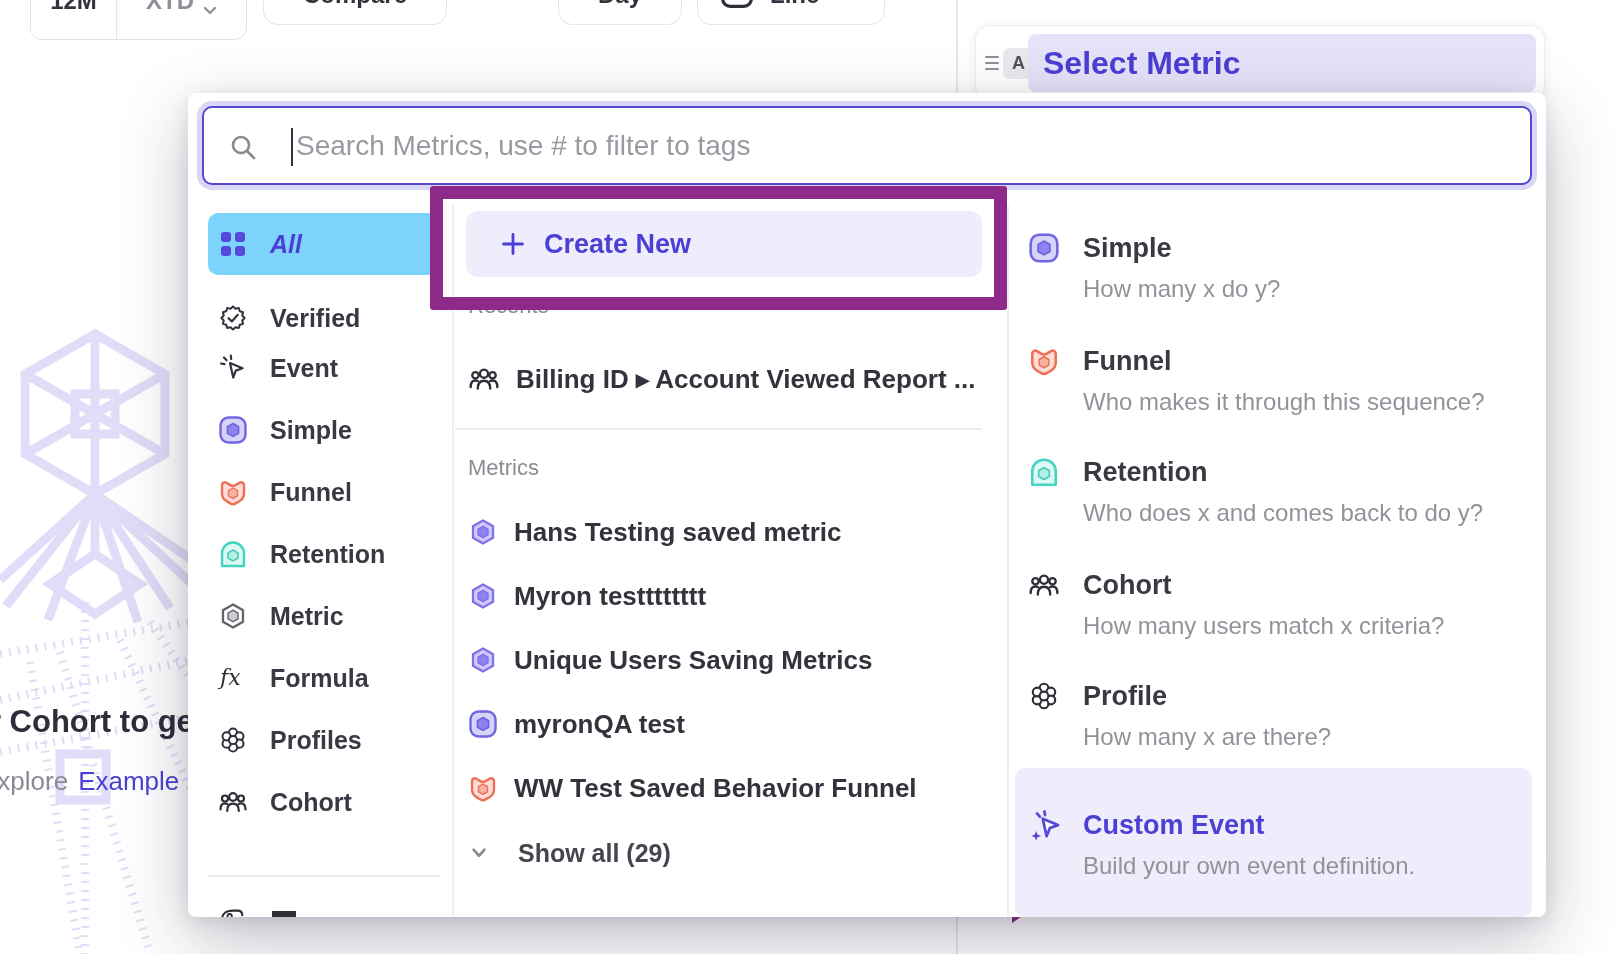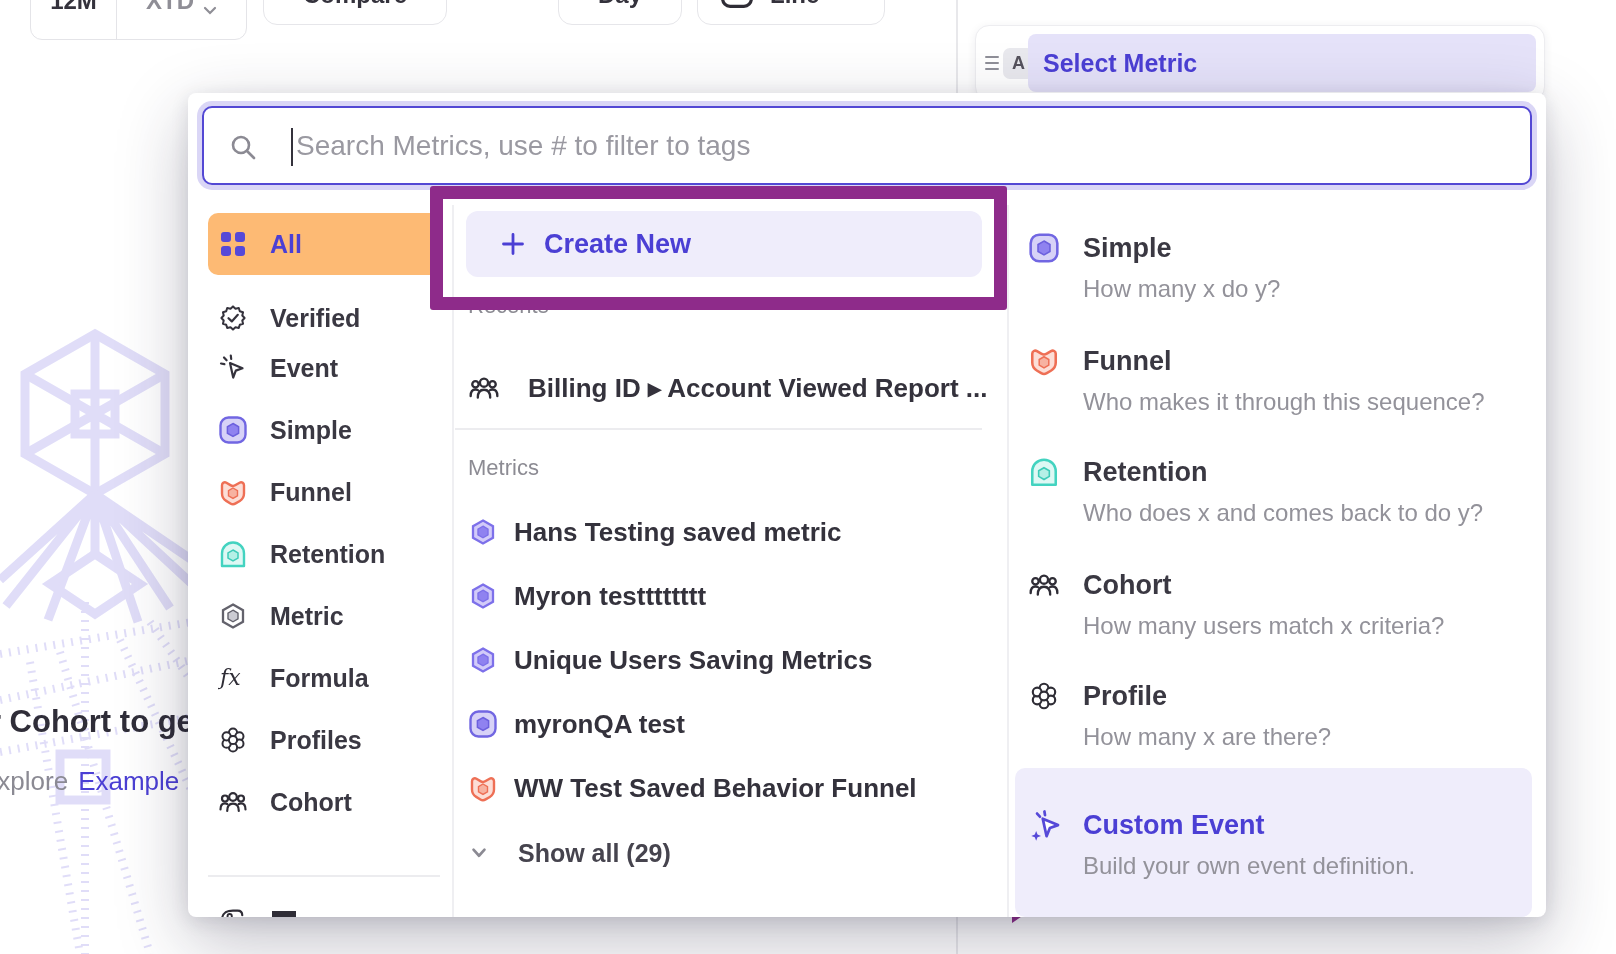--- a/index.html
+++ b/index.html
@@ -20,21 +20,21 @@
   .btn-day{left:558px;top:-55px;width:124px;height:80px;}
   .btn-line{left:697px;top:-55px;width:188px;height:80px;justify-content:flex-start;padding-left:22px;gap:16px;}
 
   
   .vdiv-page{left:956px;top:0;width:1.5px;height:954px;background:#e8e8eb;z-index:0;}
   .sm-card{left:975px;top:25px;width:570px;height:76px;background:#fff;border:1.5px solid #ededf0;
            border-radius:14px;box-shadow:0 2px 10px rgba(30,30,50,.07);z-index:2;box-sizing:border-box;}
   .sm-badge{left:27px;top:22px;width:31px;height:31px;background:#e9e9ee;border-radius:7px;display:flex;
             align-items:center;justify-content:center;font-size:18px;font-weight:700;color:#55525c;}
   .sm-pill{left:52px;top:8px;right:8px;height:58px;background:#e5e2f9;border-radius:8px;display:flex;
-           align-items:center;padding-left:15px;font-size:25px;font-weight:700;color:#4b3fd4;}
+           align-items:center;padding-left:15px;font-size:32px;font-weight:700;color:#4b3fd4;}
 
   
   .bg-headline{left:-30px;top:704px;font-size:31px;font-weight:700;color:#2f2d38;white-space:nowrap;z-index:1;}
   .bg-explore{left:-20px;top:766px;font-size:26px;white-space:nowrap;z-index:1;color:#8b8a93;}
   .bg-explore .lnk{color:#4b3fd4;margin-left:10px;}
 
   
   .modal{left:188px;top:93px;width:1358px;height:824px;background:#fff;border-radius:8px;z-index:10;
          box-shadow:0 24px 70px rgba(35,32,60,.28),0 4px 18px rgba(35,32,60,.12);overflow:hidden;}
   .search-wrap{left:14px;top:13px;width:1330px;height:79px;border:2.5px solid #5348d4;border-radius:10px;
@@ -44,21 +44,21 @@
   .search-input::placeholder{color:#9a99a1;}
   .caret{left:87px;top:20px;width:2px;height:38px;background:#34323c;}
 
   .col-div{width:1.5px;background:#efeff2;top:112px;bottom:0;}
   .cd1{left:264px;} .cd2{left:819px;}
 
   
   .sb-item{left:20px;width:232px;height:62px;display:flex;align-items:center;border-radius:10px;}
   .sb-item .ic{width:30px;height:30px;margin-left:10px;flex:none;}
   .sb-item .lb{margin-left:22px;font-size:25px;font-weight:700;color:#3a3842;white-space:nowrap;}
-  .sb-item.sel{background:#fdba74;}
+  .sb-item.sel{background:#7dd3fc;font-style:italic;}
   .sb-item.sel .lb{color:#4b3fd4;}
   .sb-div{left:20px;top:782px;width:232px;height:1.5px;background:#ececef;}
   .t-frag{left:84px;top:818px;width:24px;height:6px;background:#2f2d36;}
 
   
   .create-btn{left:278px;top:118px;width:516px;height:66px;background:#efedfb;border-radius:12px;
               display:flex;align-items:center;}
   .create-btn .plus{width:30px;height:30px;margin-left:32px;flex:none;}
   .create-btn .lb{margin-left:16px;font-size:27px;font-weight:700;color:#4b3fd4;}
   .sec-label{font-size:22px;font-weight:400;color:#8c8b93;}
@@ -257,21 +257,21 @@
 
     <div class="abs create-btn">
       <svg class="plus" viewBox="0 0 30 30">
         <path d="M15,5.5 V24.5 M5.5,15 H24.5" stroke="#4b3fd4" stroke-width="2.8" stroke-linecap="round"></path>
       </svg>
       <span class="lb">Create New</span>
     </div>
 
     <div class="abs sec-label" style="left:280px;top:200px;">Recents</div>
 
-    <div class="abs mid-row" style="top:267px;gap:12px;">
+    <div class="abs mid-row" style="top:258px;">
       <svg class="ic" width="32" height="32" viewBox="0 0 30 30">
         <g stroke="#2f2d36" stroke-width="2.2" fill="none" stroke-linecap="round">
           <circle cx="7" cy="11.5" r="3"></circle>
             <circle cx="23" cy="11.5" r="3"></circle>
             <circle cx="15" cy="10" r="3.8"></circle>
           <path d="M9.2,24 C9.2,18.8 11.6,16.6 15,16.6 C18.4,16.6 20.8,18.8 20.8,24"></path>
           <path d="M2.5,22.5 C2.5,18.3 4.3,16.4 7,16.4 C7.9,16.4 8.7,16.6 9.3,17"></path>
           <path d="M27.5,22.5 C27.5,18.3 25.7,16.4 23,16.4 C22.1,16.4 21.3,16.6 20.7,17"></path>
         </g>
       </svg>

